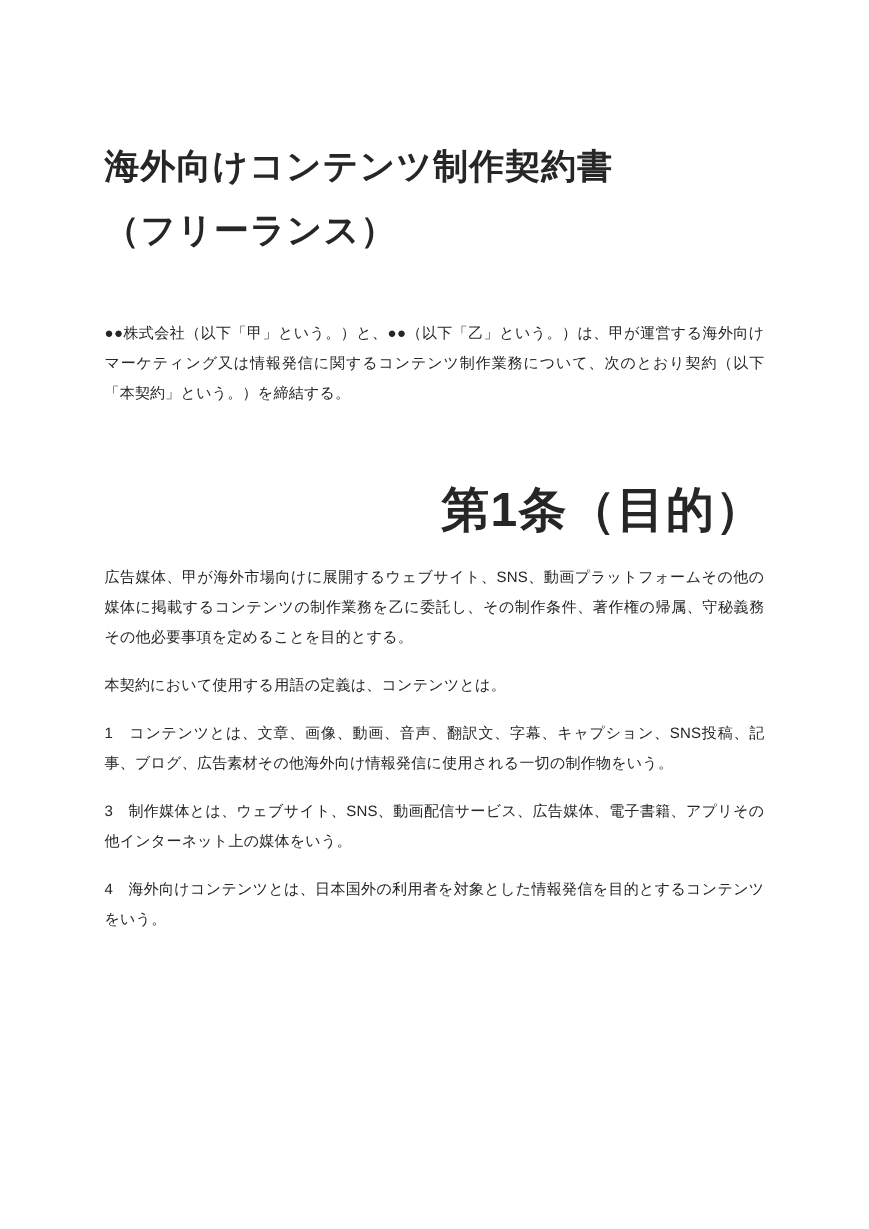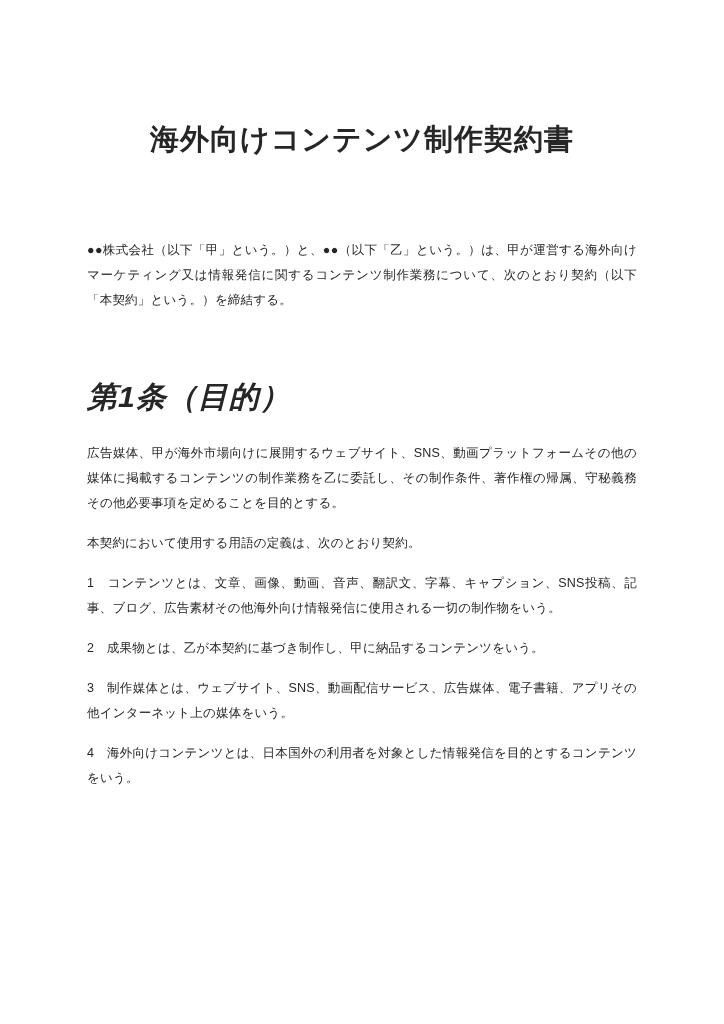--- a/index.html
+++ b/index.html
@@ -20,68 +20,67 @@
   .content {
     padding: 0 87px;
   }
   .doc-header {
     padding-top: 112px;
   }
   .title-line {
     font-size: 29px;
     line-height: 54px;
     font-weight: 700;
-    text-align: center;
+    text-align: left;
     letter-spacing: 1px;
     white-space: nowrap;
   }
   p.body-par {
     font-size: 12.5px;
     line-height: 25px;
     font-weight: 400;
     text-align: justify;
     text-justify: inter-character;
     margin: 15px 0;
     letter-spacing: 0.2px;
   }
   p.intro-par {
-    margin-top: 72px;
+    margin-top: 46px;
   }
   h2.article-heading {
-    font-size: 30px;
+    font-size: 40px;
     line-height: 44px;
     font-weight: 700;
     letter-spacing: 1px;
     margin: 62px 0 22px 0;
-    text-align: left;
+    text-align: right;
     white-space: nowrap;
-    font-style: italic;
   }
 </style>
 </head>
 <body>
 
 <div class="page">
   <div class="content">
 
     <div class="doc-header">
       <div class="title-line">海外向けコンテンツ制作契約書</div>
+      <div class="title-line">（フリーランス）</div>
     </div>
 
     <p class="body-par intro-par">●●株式会社（以下「甲」という。）と、●●（以下「乙」という。）は、甲が運営する海外向けマーケティング又は情報発信に関するコンテンツ制作業務について、次のとおり契約（以下「本契約」という。）を締結する。</p>
 
     <h2 class="article-heading">第1条（目的）</h2>
 
     <p class="body-par">広告媒体、甲が海外市場向けに展開するウェブサイト、SNS、動画プラットフォームその他の媒体に掲載するコンテンツの制作業務を乙に委託し、その制作条件、著作権の帰属、守秘義務その他必要事項を定めることを目的とする。</p>
 
 
-    <p class="body-par">本契約において使用する用語の定義は、次のとおり契約。</p>
+    <p class="body-par">本契約において使用する用語の定義は、コンテンツとは。</p>
 
     <p class="body-par">1　コンテンツとは、文章、画像、動画、音声、翻訳文、字幕、キャプション、SNS投稿、記事、ブログ、広告素材その他海外向け情報発信に使用される一切の制作物をいう。</p>
 
-    <p class="body-par">2　成果物とは、乙が本契約に基づき制作し、甲に納品するコンテンツをいう。</p>
 
     <p class="body-par">3　制作媒体とは、ウェブサイト、SNS、動画配信サービス、広告媒体、電子書籍、アプリその他インターネット上の媒体をいう。</p>
 
     <p class="body-par">4　海外向けコンテンツとは、日本国外の利用者を対象とした情報発信を目的とするコンテンツをいう。</p>
 
   </div>
 </div>
 
 </body></html>

